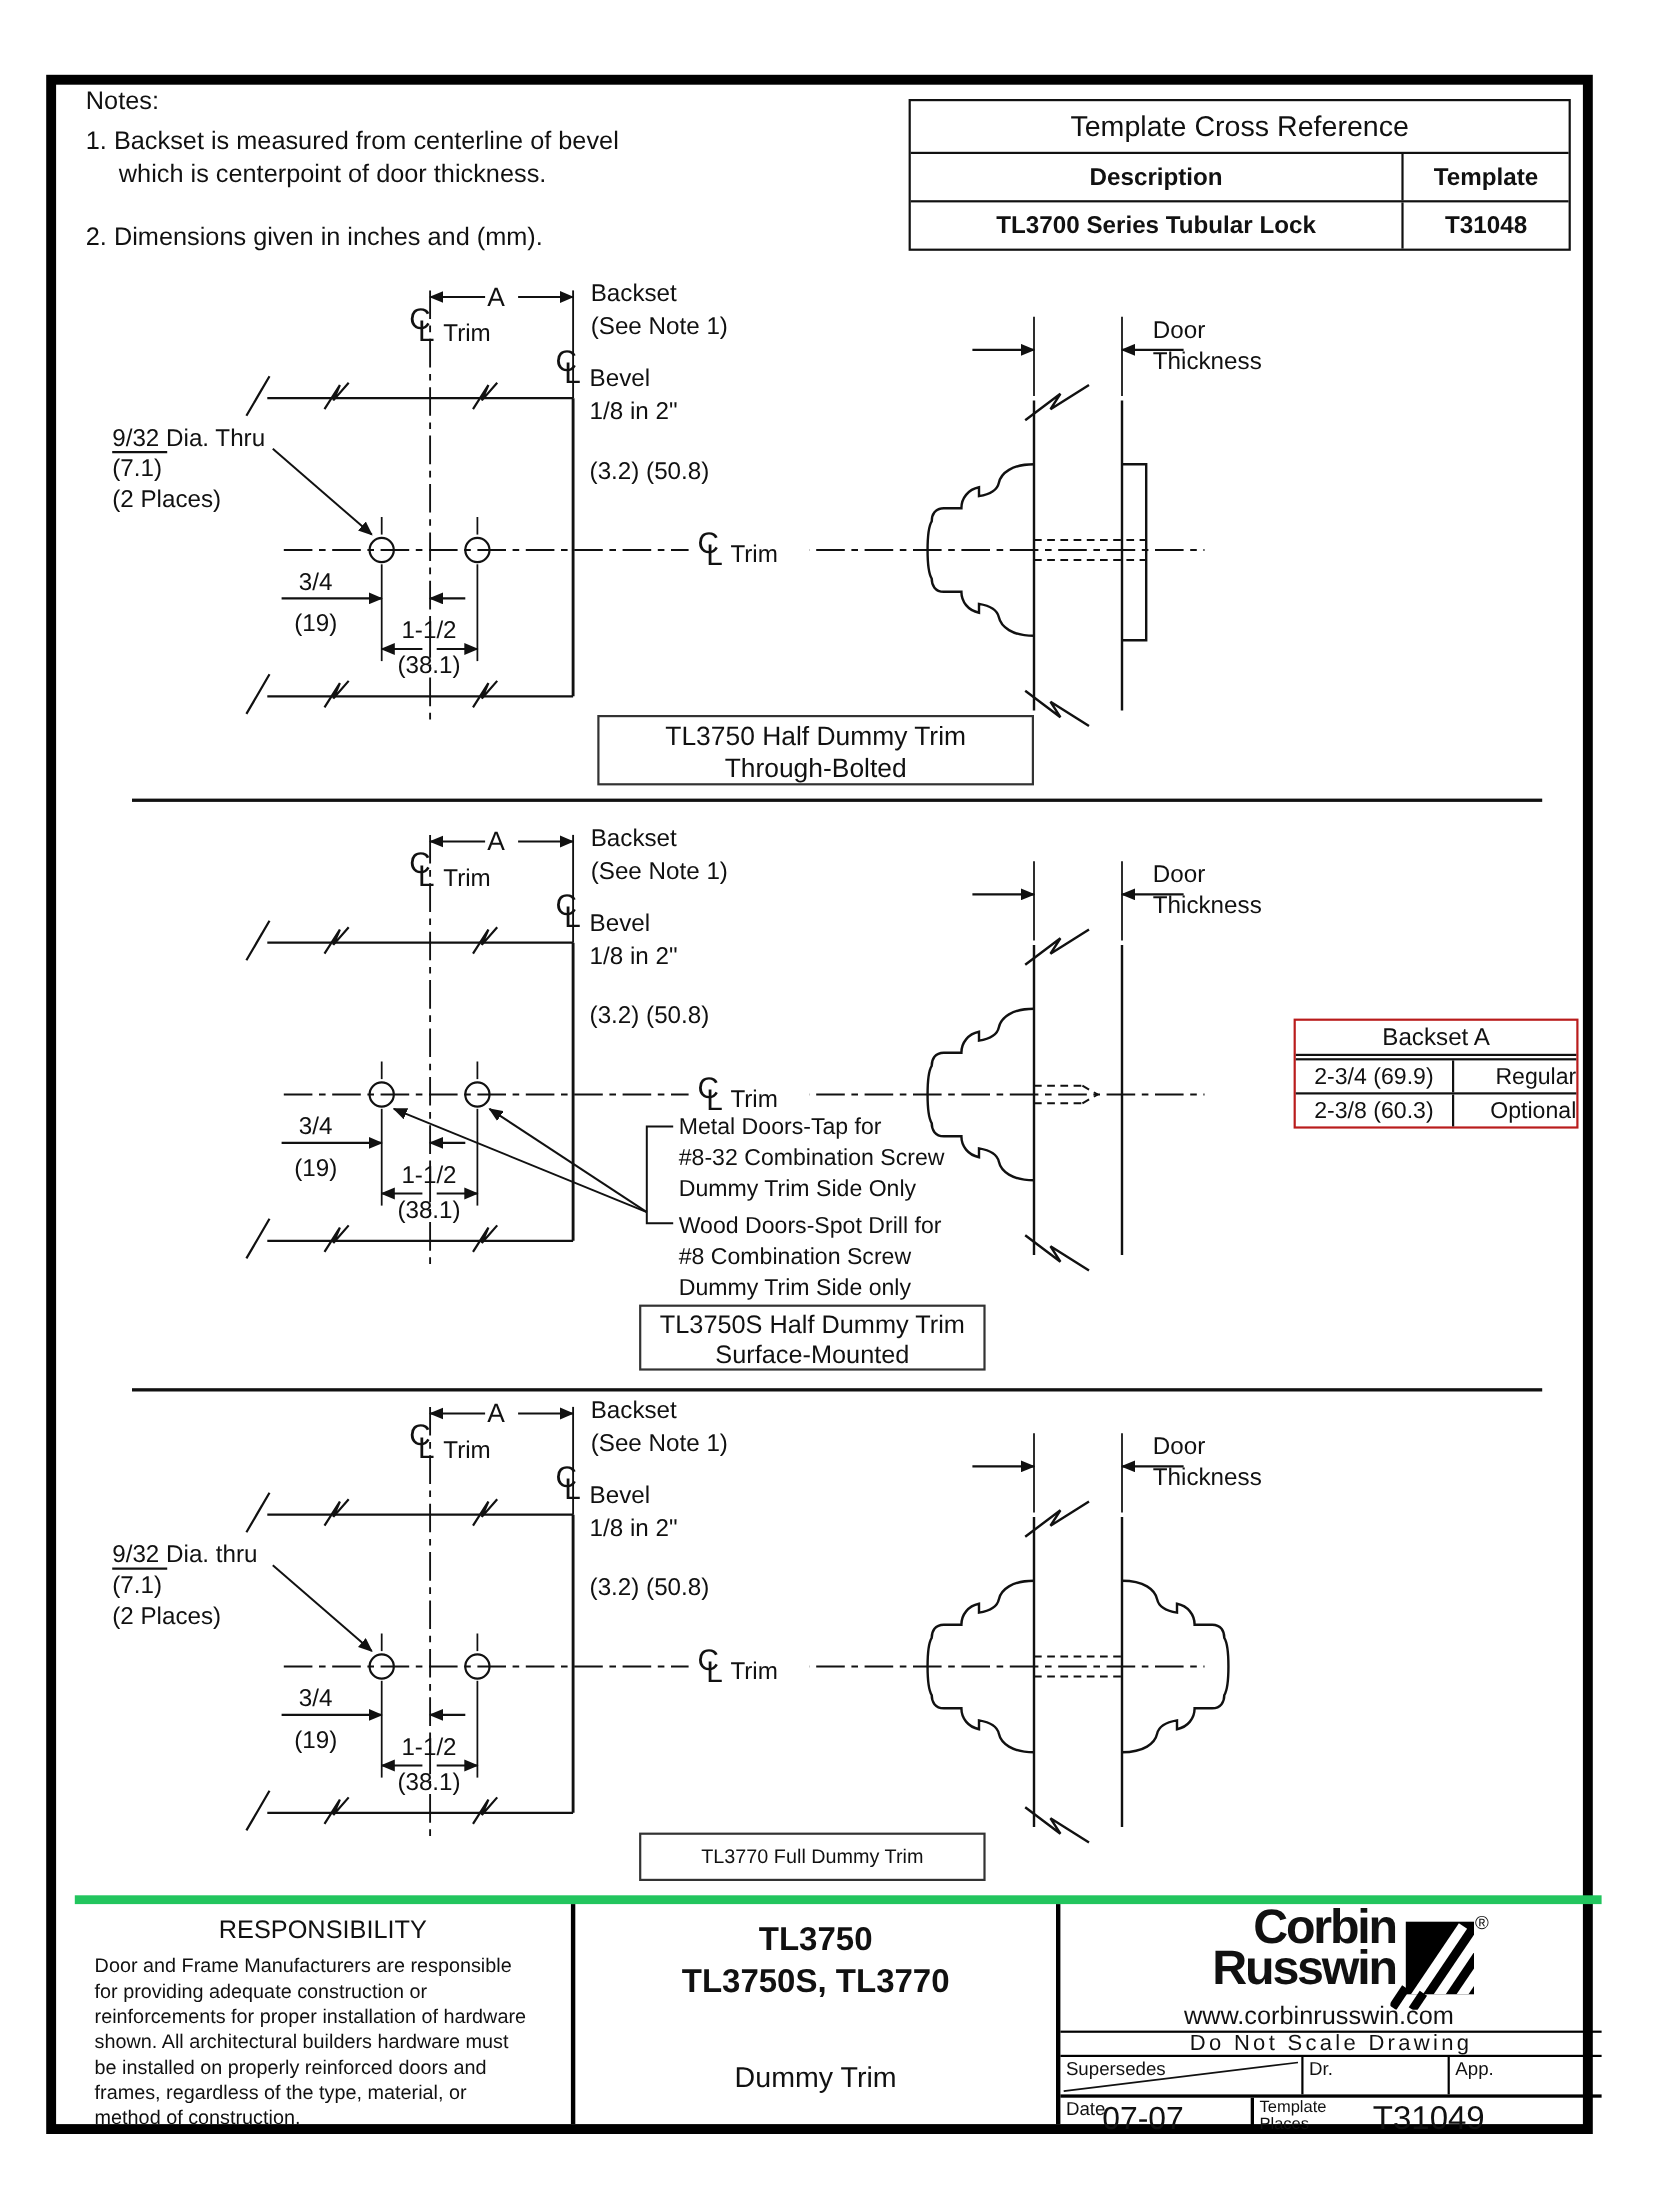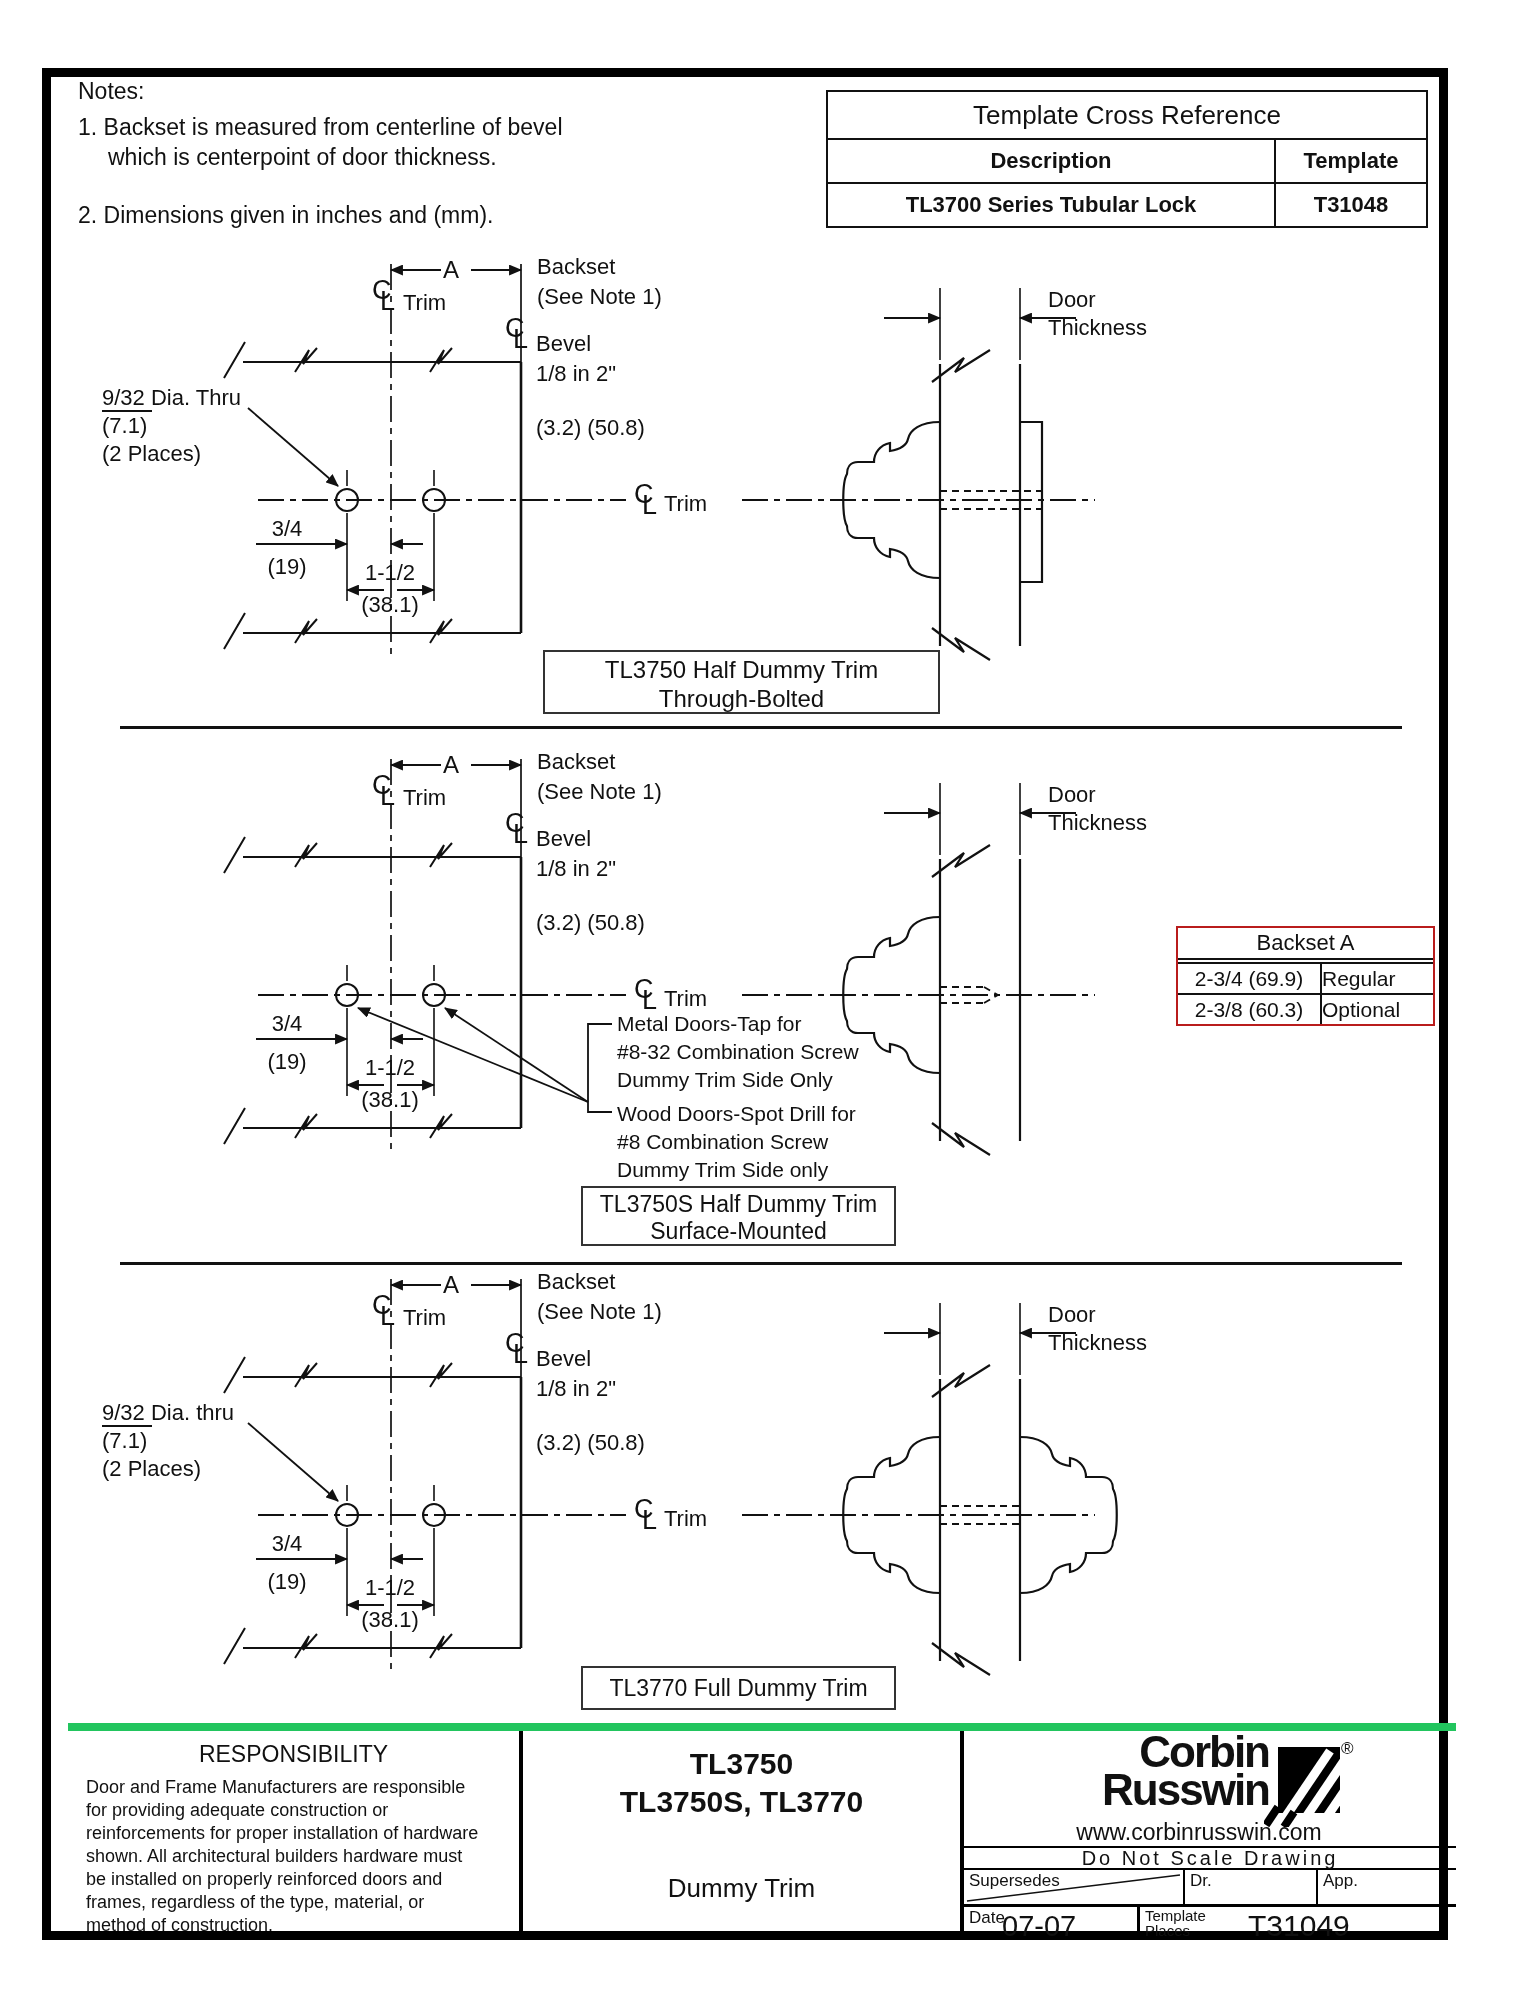--- a/index.html
+++ b/index.html
@@ -24,27 +24,27 @@
   .xref .c1{width:446px;text-align:center;border-right:2px solid #111;}
   .xref .c2{flex:1;text-align:center;}
 
   
   .bktbl{left:1176px;top:926px;width:259px;border:2px solid #b91c1c;box-sizing:border-box;background:#fff;}
   .bktbl .b-title{height:30px;line-height:30px;text-align:center;font-size:22px;border-bottom:2px solid #111;}
   .bktbl .b-body{border-top:2px solid #111;margin-top:2px;}
   .bktbl .b-row{display:flex;height:29px;line-height:29px;font-size:21px;}
   .bktbl .b-row + .b-row{border-top:2px solid #111;}
   .bktbl .bc1{width:142px;text-align:center;border-right:2px solid #111;}
-  .bktbl .bc2{flex:1;text-align:left;}
+  .bktbl .bc2{flex:1;text-align:right;}
 
   
   .cap{border:2px solid #333;box-sizing:border-box;text-align:center;background:#fff;}
   .cap1{left:543px;top:650px;width:397px;height:64px;font-size:24px;line-height:29px;padding-top:3px;}
   .cap2{left:581px;top:1186px;width:315px;height:60px;font-size:23px;line-height:27px;padding-top:3px;}
-  .cap3{left:581px;top:1666px;width:315px;height:44px;font-size:23px;line-height:40px;}
+  .cap3{left:581px;top:1666px;width:315px;height:44px;font-size:18px;line-height:40px;}
 
   
   .rule{left:120px;width:1282px;height:3px;background:#111;}
 
   
   .tblock{left:68px;top:1723px;width:1388px;height:208px;border-top:8px solid #22c55e;box-sizing:border-box;display:flex;}
   .cell-resp{width:455px;border-right:4px solid #000;box-sizing:border-box;position:relative;}
   .cell-mid{width:441px;border-right:4px solid #000;box-sizing:border-box;text-align:center;position:relative;}
   .cell-right{flex:1;position:relative;text-decoration:underline;}
   .resp-title{text-align:center;font-size:23px;margin-top:10px;}

